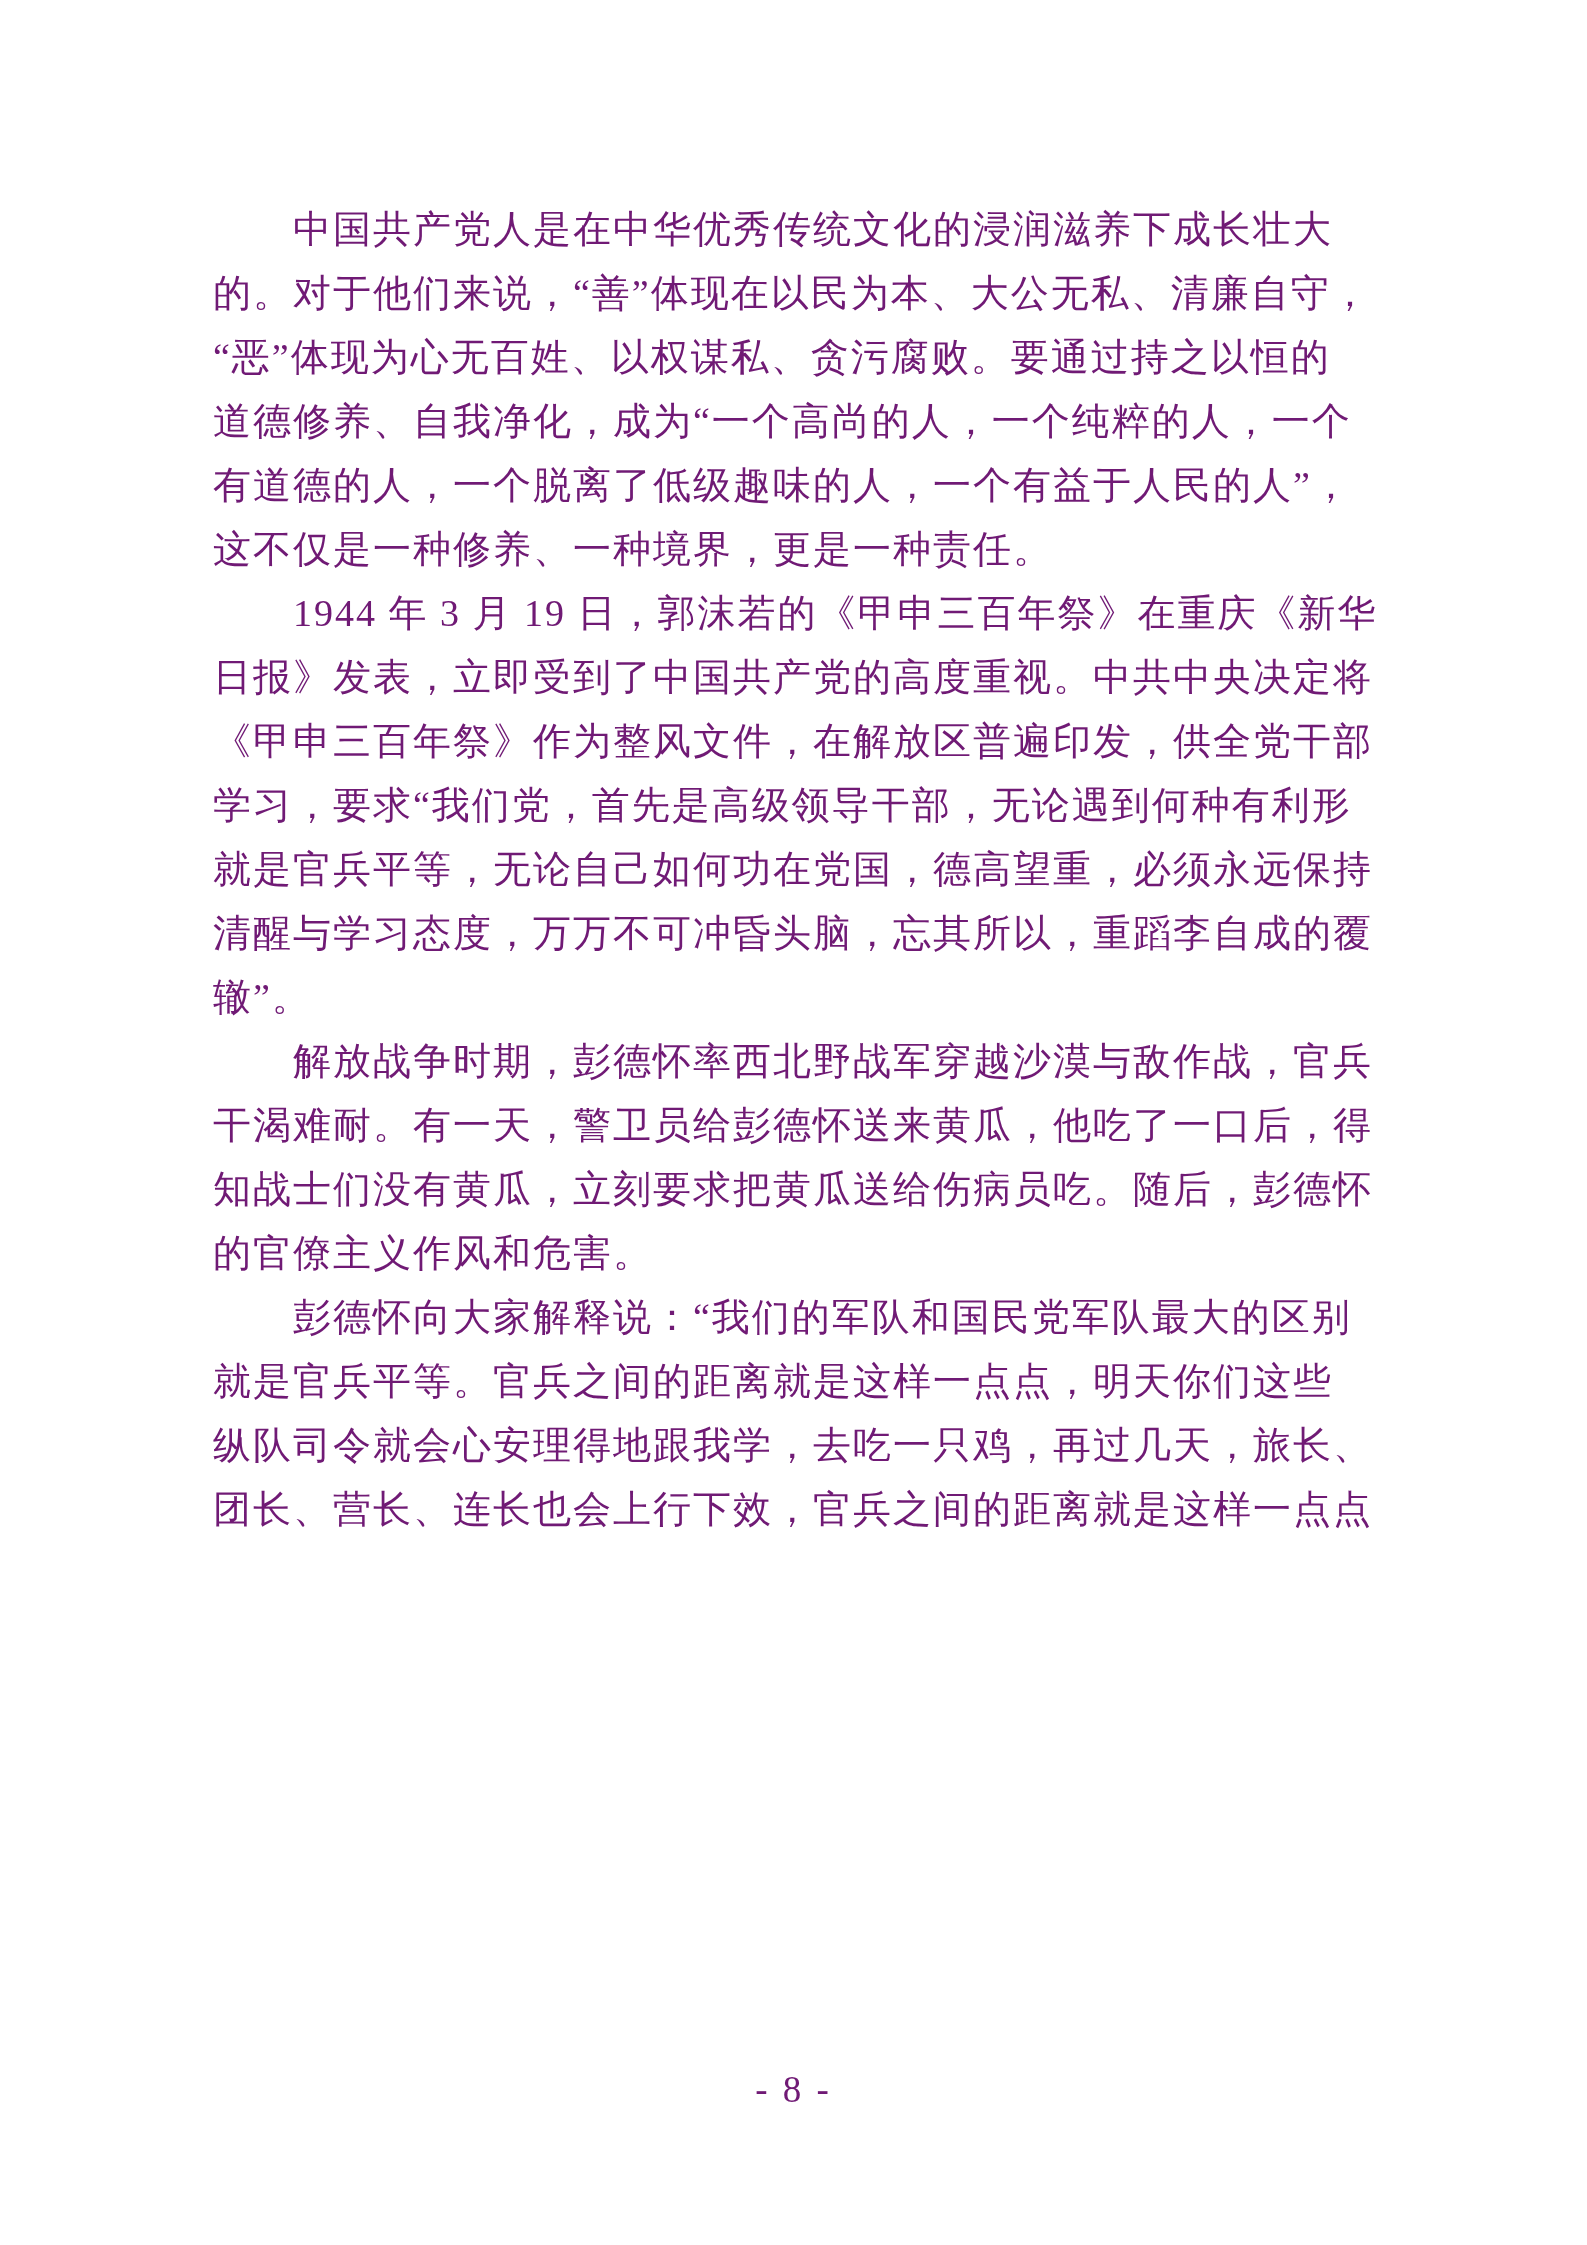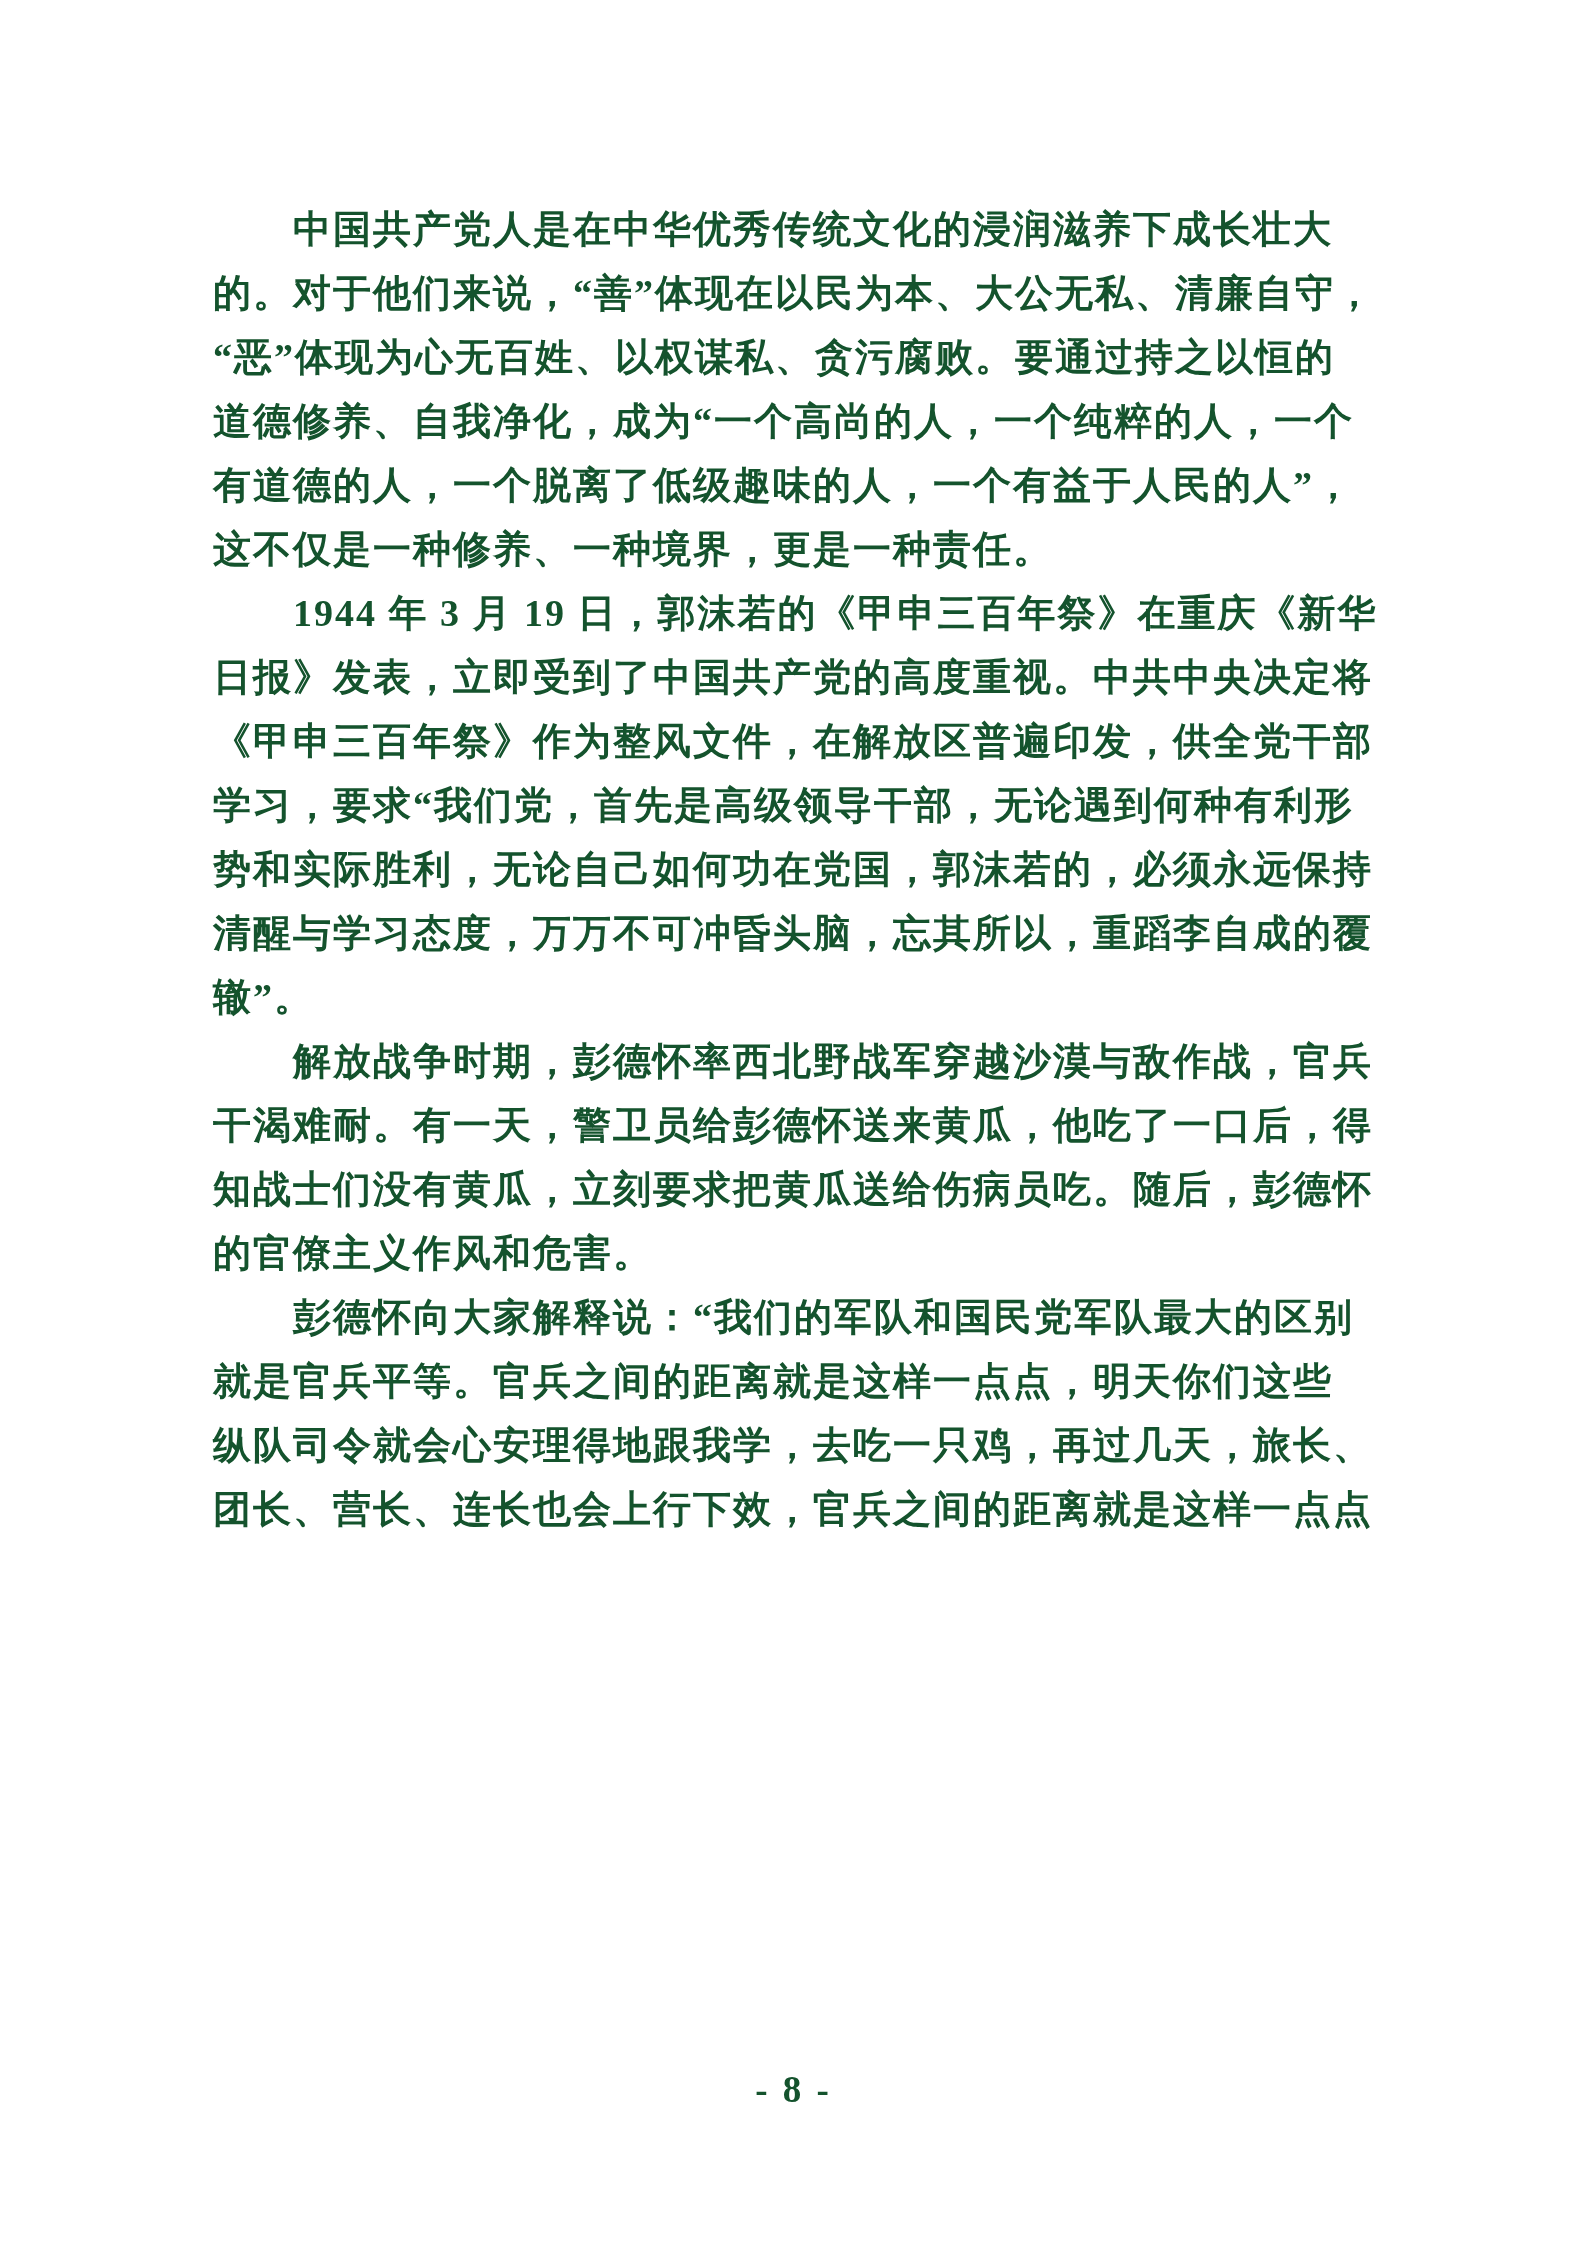--- a/index.html
+++ b/index.html
@@ -7,22 +7,21 @@
     padding: 0;
     background: #ffffff;
   }
   .page {
     position: relative;
     width: 1587px;
     height: 2245px;
     background: #ffffff;
     overflow: hidden;
     font-family: "Liberation Serif", "DejaVu Serif", serif;
-    color: #14532d;
-    font-weight: bold;
+    color: #701a75;
   }
   .text-body {
     position: absolute;
     left: 213px;
     top: 197px;
     width: 1180px;
   }
   .paragraph {
     margin: 0;
     padding: 0;
@@ -62,21 +61,21 @@
         <div class="line">“恶”体现为心无百姓、以权谋私、贪污腐败。要通过持之以恒的</div>
         <div class="line">道德修养、自我净化，成为“一个高尚的人，一个纯粹的人，一个</div>
         <div class="line">有道德的人，一个脱离了低级趣味的人，一个有益于人民的人”，</div>
         <div class="line">这不仅是一种修养、一种境界，更是一种责任。</div>
       </div>
       <div class="paragraph">
         <div class="line first">1944 年 3 月 19 日，郭沫若的《甲申三百年祭》在重庆《新华</div>
         <div class="line">日报》发表，立即受到了中国共产党的高度重视。中共中央决定将</div>
         <div class="line">《甲申三百年祭》作为整风文件，在解放区普遍印发，供全党干部</div>
         <div class="line">学习，要求“我们党，首先是高级领导干部，无论遇到何种有利形</div>
-        <div class="line">势和实际胜利，无论自己如何功在党国，郭沫若的，必须永远保持</div>
+        <div class="line">就是官兵平等，无论自己如何功在党国，德高望重，必须永远保持</div>
         <div class="line">清醒与学习态度，万万不可冲昏头脑，忘其所以，重蹈李自成的覆</div>
         <div class="line">辙”。</div>
       </div>
       <div class="paragraph">
         <div class="line first">解放战争时期，彭德怀率西北野战军穿越沙漠与敌作战，官兵</div>
         <div class="line">干渴难耐。有一天，警卫员给彭德怀送来黄瓜，他吃了一口后，得</div>
         <div class="line">知战士们没有黄瓜，立刻要求把黄瓜送给伤病员吃。随后，彭德怀</div>
         <div class="line">的官僚主义作风和危害。</div>
       </div>
       <div class="paragraph">

